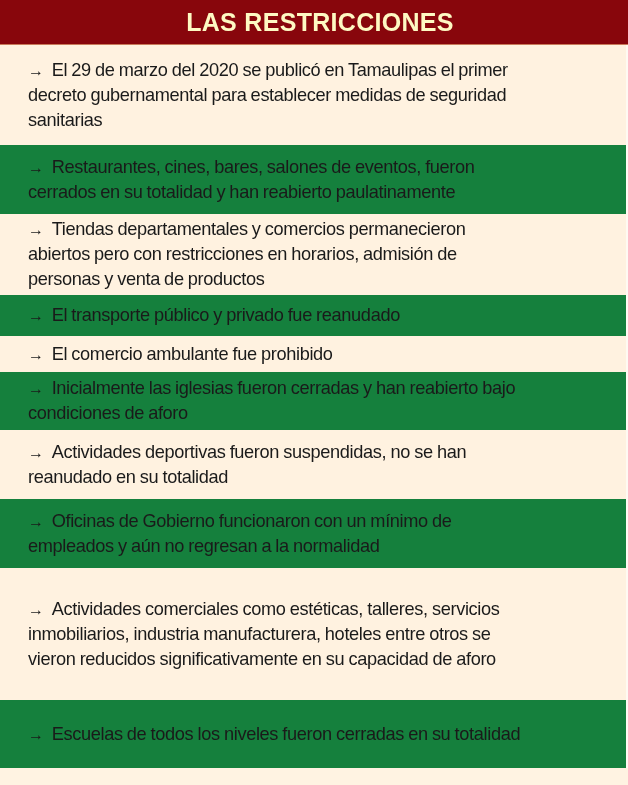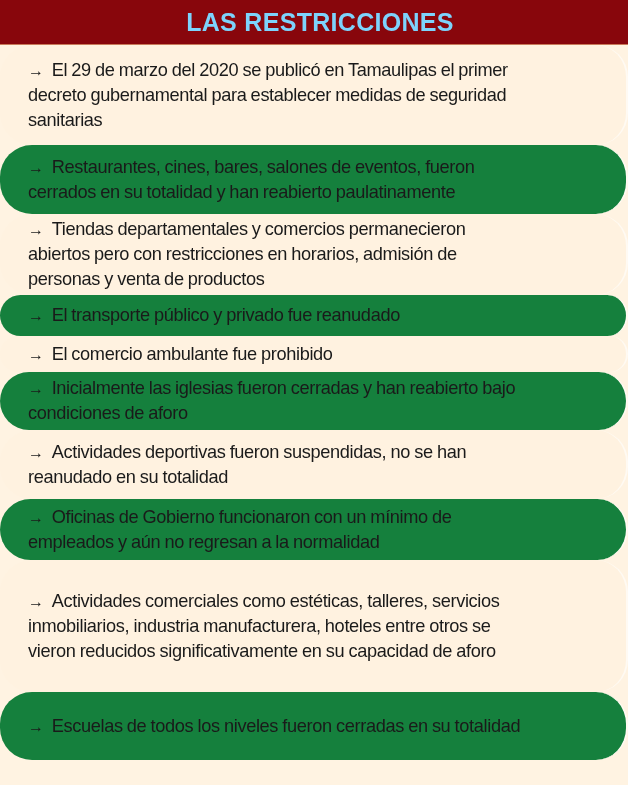--- a/index.html
+++ b/index.html
@@ -22,36 +22,35 @@
     .header {
       height: 45px;
       background: #88060c;
       border-bottom: 1px solid #c97a5a;
       display: flex;
       align-items: center;
       justify-content: center;
       box-sizing: border-box;
     }
     .header-title {
-      color: #7dd3fc;
+      color: #fef9c3;
       font-weight: bold;
       font-size: 25px;
       letter-spacing: 0.3px;
       padding-left: 12px;
     }
     .rows {
       width: 628px;
     }
     .row {
       box-sizing: border-box;
       padding: 0 24px 0 28px;
       display: flex;
       align-items: center;
       border-right: 2px solid #fffaf3;
-      border-radius: 32px;
     }
     .row.light { background: #fff2e0; }
     .row.dark  { background: #15803d; }
     .row-text {
       font-size: 18.2px;
       line-height: 25px;
       color: #1a1a1a;
       letter-spacing: -0.35px;
       word-spacing: -0.5px;
       width: 500px;
@@ -86,21 +85,21 @@
     </div>
     <div class="row light" style="height:36px">
       <div class="row-text"><span class="arrow">→</span><span>El comercio ambulante fue prohibido</span></div>
     </div>
     <div class="row dark" style="height:58px">
       <div class="row-text"><span class="arrow">→</span><span>Inicialmente las iglesias fueron cerradas y han reabierto bajo condiciones de aforo</span></div>
     </div>
     <div class="row light" style="height:69px">
       <div class="row-text"><span class="arrow">→</span><span>Actividades deportivas fueron suspendidas, no se han reanudado en su totalidad</span></div>
     </div>
-    <div class="row dark" style="height:61px">
+    <div class="row dark" style="height:69px">
       <div class="row-text"><span class="arrow">→</span><span>Oficinas de Gobierno funcionaron con un mínimo de empleados y aún no regresan a la normalidad</span></div>
     </div>
     <div class="row light" style="height:132px">
       <div class="row-text"><span class="arrow">→</span><span>Actividades comerciales como estéticas, talleres, servicios inmobiliarios, industria manufacturera, hoteles entre otros se vieron reducidos significativamente en su capacidad de aforo</span></div>
     </div>
     <div class="row dark" style="height:68px">
       <div class="row-text"><span class="arrow">→</span><span>Escuelas de todos los niveles fueron cerradas en su totalidad</span></div>
     </div>
   </div>
 </div>

